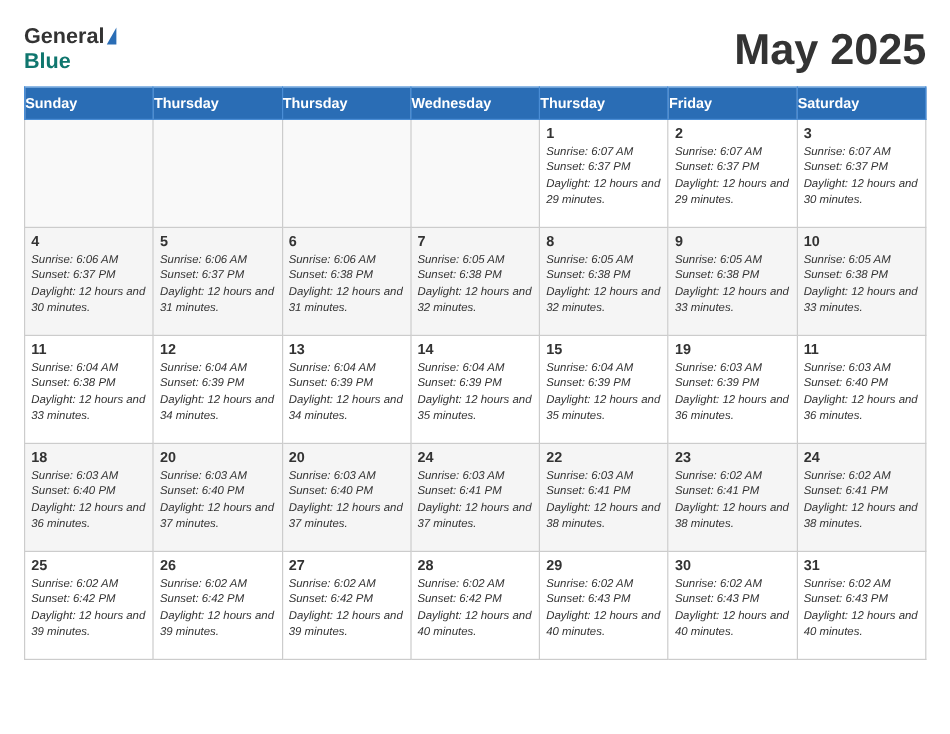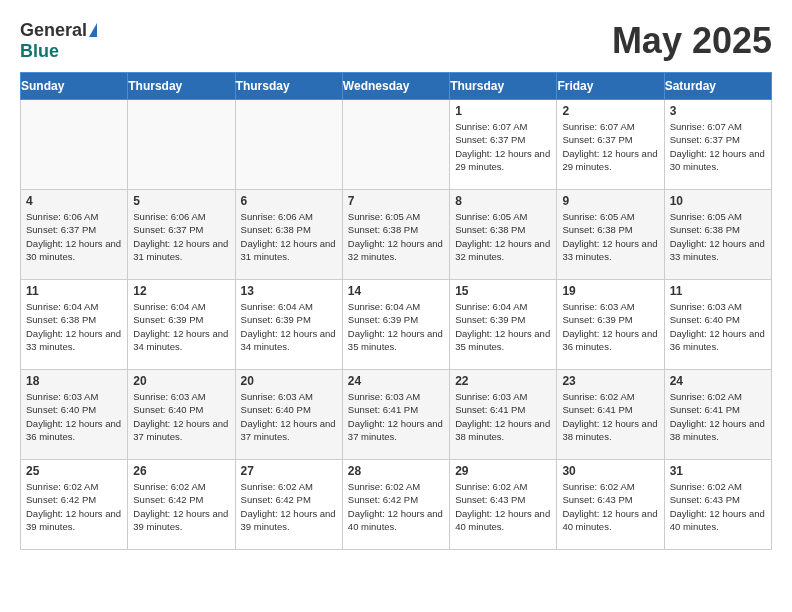--- a/index.html
+++ b/index.html
@@ -88,20 +88,21 @@
     .day-num {
       font-weight: bold;
       font-size: 12px;
       margin-bottom: 2px;
       display: block;
     }
     .day-info {
       font-size: 9.5px;
       line-height: 1.4;
       color: #333;
+      font-style: italic;
     }
     .empty {
       background: #f9f9f9 !important;
     }
   </style>
 </head>
 <body>
 
 <div class="header">
   <div class="logo">

